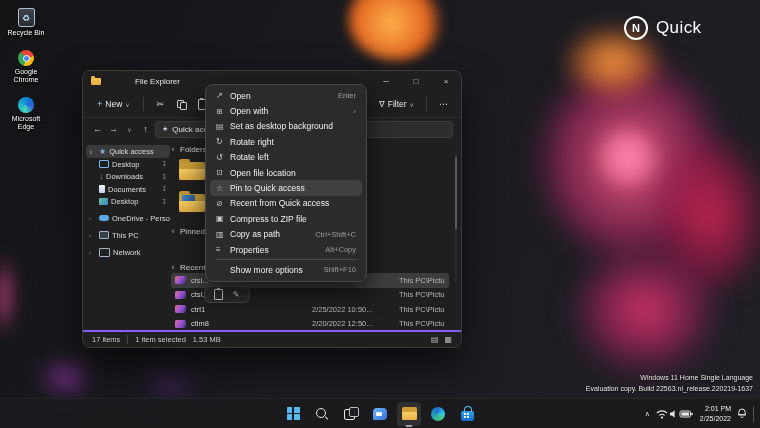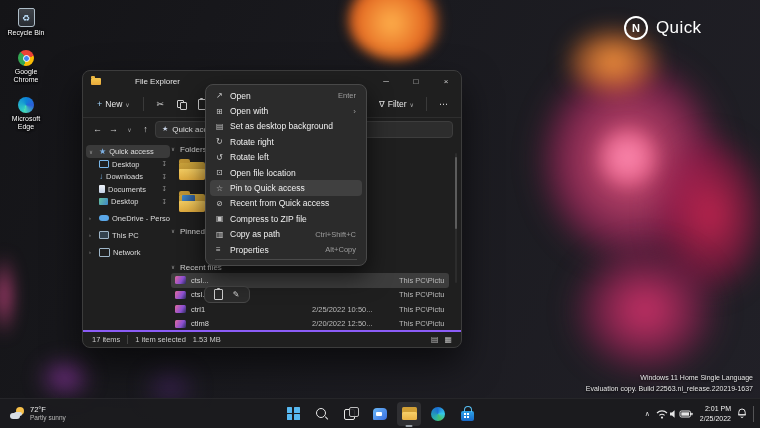--- a/index.html
+++ b/index.html
@@ -411,40 +411,38 @@
       <span class="mi-icon">▥</span>
       <span class="mi-label">Copy as path</span>
       <span class="mi-shortcut">Ctrl+Shift+C</span>
     </div>
     <div class="menu-item">
       <span class="mi-icon">≡</span>
       <span class="mi-label">Properties</span>
       <span class="mi-shortcut">Alt+Copy</span>
     </div>
     <div class="menu-sep"></div>
+    <div class="menu-item">
+      <span class="mi-icon"></span>
+      <span class="mi-label">Show more options</span>
+      <span class="mi-shortcut">Shift+F10</span>
+    </div>
   </div>
 
   <div class="ctx-strip">
     <span class="ic-paste"></span>
     <span class="strip-glyph">✎</span>
   </div>
 
   <div class="eval">
     <div>Windows 11 Home Single Language</div>
     <div>Evaluation copy. Build 22563.ni_release.220219-1637</div>
   </div>
 
   <div class="taskbar">
-    <div class="tb-left">
-      <span class="wx"></span>
-      <span class="wx-text">
-        <span class="wx-temp">72°F</span>
-        <span class="wx-cond">Partly sunny</span>
-      </span>
-    </div>
 
     <div class="tb-center">
       <div class="tb-btn">
         <span class="tbi tbi-start">
             <i></i>
             <i></i>
             <i></i>
             <i></i>
           </span>
       </div>

